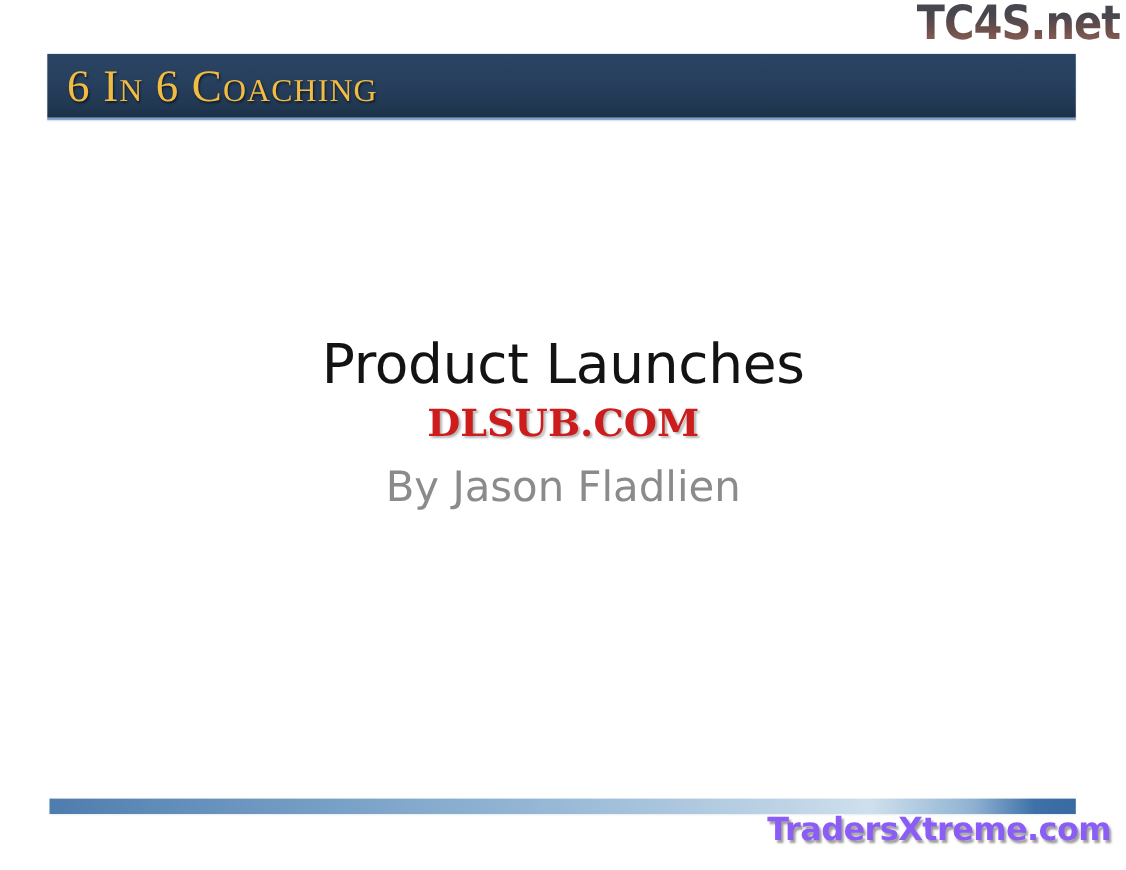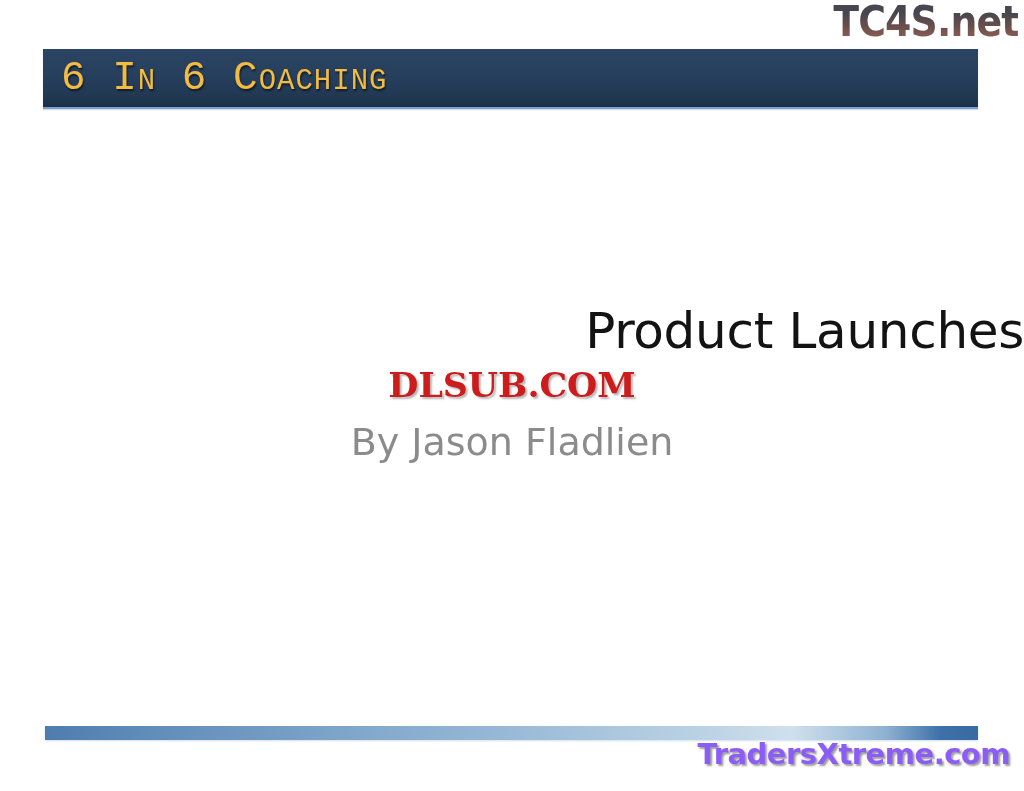--- a/index.html
+++ b/index.html
@@ -48,21 +48,21 @@
     width: 935px;
     height: 58px;
     background-image: linear-gradient(to bottom, #2b4463 0%, #27405e 42%, #213852 82%, #1b2f47 100%);
     box-shadow: 0 2px 0 0 #7ba2cc, 0 3px 1px 0 rgba(120,160,200,0.35);
   }
   .header-banner-title {
     position: absolute;
     left: 18px;
     top: 50%;
     transform: translateY(-50%);
-    font-family: Liberation Mono, monospace;
+    font-family: Liberation Serif, serif;
     font-variant: small-caps;
     font-size: 41px;
     line-height: 44px;
     letter-spacing: 1px;
     color: #f2bb42;
     text-shadow: 1px 2px 2px rgba(0,0,0,0.55);
     white-space: nowrap;
     user-select: none;
   }
 
@@ -75,21 +75,20 @@
     text-align: center;
   }
   .slide-title {
     font-family: "DejaVu Sans", "Liberation Sans", sans-serif;
     font-size: 50px;
     line-height: 62px;
     font-weight: normal;
     color: #131313;
     margin: 0;
     letter-spacing: -0.3px;
-    text-align: right;
   }
   .dlsub-watermark-wrap {
     position: relative;
     height: 0;
   }
   .dlsub-watermark {
     position: absolute;
     left: 0;
     right: 0;
     top: 5px;

